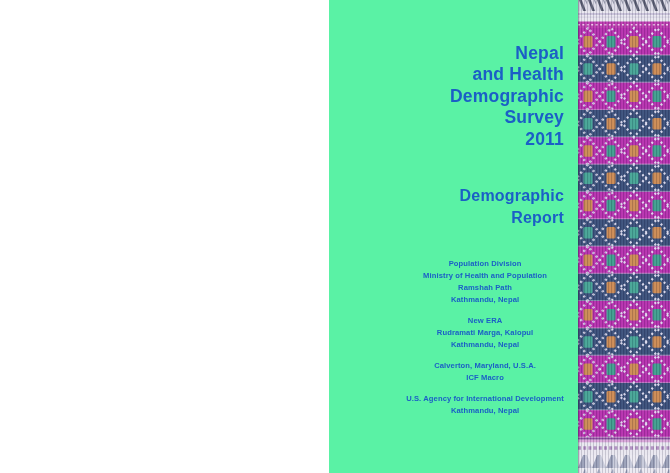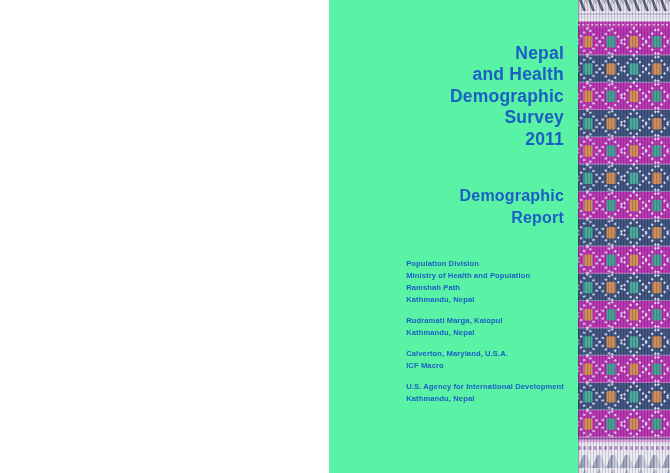--- a/index.html
+++ b/index.html
@@ -19,21 +19,21 @@
     position:absolute;top:43px;right:14px;text-align:right;
     color:#1b5fc6;font-weight:bold;font-size:17.5px;line-height:21.4px;
     letter-spacing:0.2px;
   }
   .report-subtitle{
     position:absolute;top:185px;right:14px;text-align:right;
     color:#1b5fc6;font-weight:bold;font-size:16px;line-height:22px;
     letter-spacing:0.2px;
   }
   .credits{
-    position:absolute;top:258px;right:14px;text-align:left;
+    position:absolute;top:258px;right:14px;text-align:center;
     color:#1b5fc6;font-weight:bold;font-size:7.6px;line-height:12px;
     letter-spacing:0.1px;
   }
   .credit-block{margin-bottom:9px;}
   .credit-block:last-child{margin-bottom:8px;}
   .textile{
     position:absolute;left:578px;top:0;width:92px;height:473px;
   }
   .textile svg{display:block;}
 </style>
@@ -60,20 +60,21 @@
       </div>
 
     <div class="credits">
       <div class="credit-block">
           <div>Population Division</div>
           <div>Ministry of Health and Population</div>
           <div>Ramshah Path</div>
           <div>Kathmandu, Nepal</div>
         </div>
       <div class="credit-block">
+          <div>New ERA</div>
           <div>Rudramati Marga, Kalopul</div>
           <div>Kathmandu, Nepal</div>
         </div>
       <div class="credit-block">
           <div>Calverton, Maryland, U.S.A.</div>
           <div>ICF Macro</div>
         </div>
       <div class="credit-block">
           <div>U.S. Agency for International Development</div>
           <div>Kathmandu, Nepal</div>

